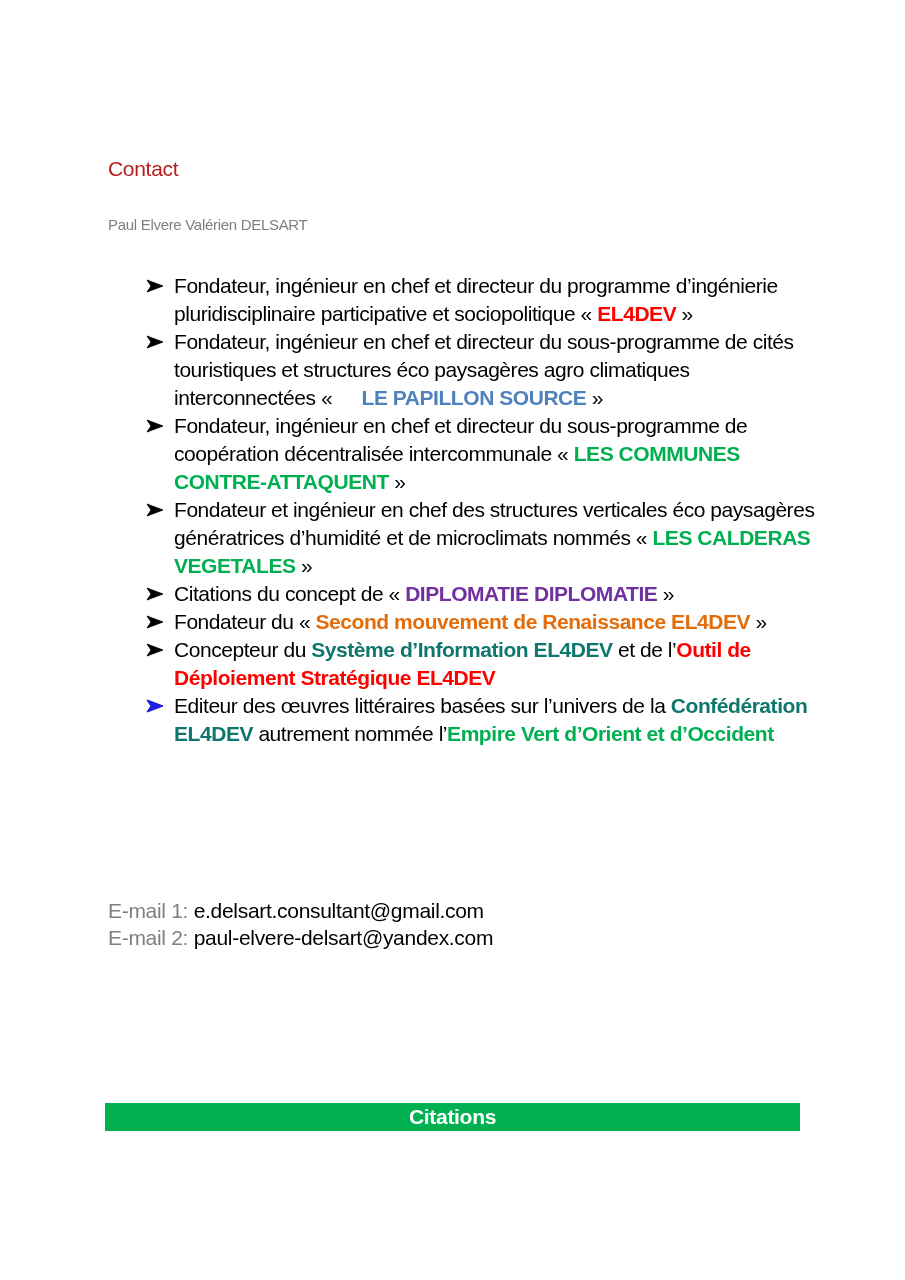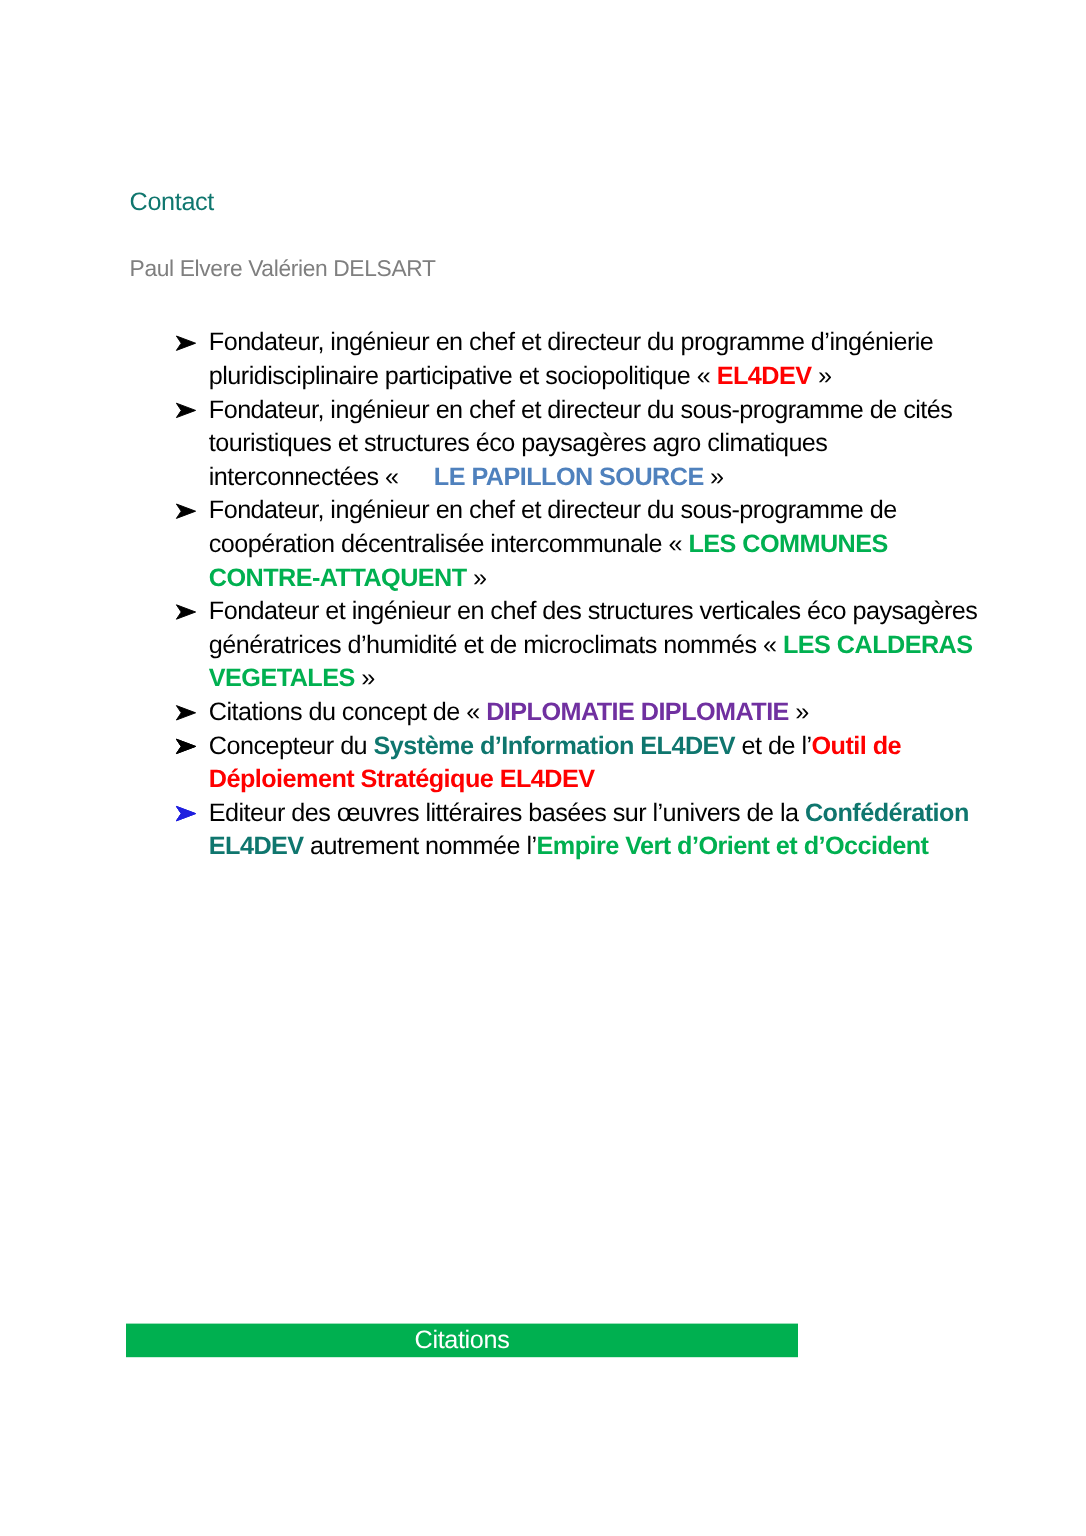--- a/index.html
+++ b/index.html
@@ -19,28 +19,28 @@
       position: absolute;
       left: 0; top: 0;
       width: 905px; height: 1280px;
     }
     .contact-heading {
       position: absolute;
       left: 108px;
       top: 155px;
       font-size: 21px;
       line-height: 28px;
-      color: #0f766e;
+      color: #b91c1c;
       letter-spacing: -0.3px;
     }
     .person-name {
       position: absolute;
       left: 108px;
       top: 211px;
-      font-size: 19px;
+      font-size: 15px;
       line-height: 28px;
       color: #7f7f7f;
       letter-spacing: -0.3px;
     }
     .roles {
       position: absolute;
       left: 134px;
       top: 260px;
       width: 672px;
       margin: 12px;
@@ -79,25 +79,25 @@
       line-height: 27px;
       letter-spacing: -0.3px;
     }
     .email-label { color: #7f7f7f; }
     .email-value { color: #000; }
 
     .citations-bar {
       position: absolute;
       left: 105px;
       top: 1103px;
-      width: 560px;
+      width: 695px;
       height: 28px;
       background: #00b050;
       color: #ffffff;
-      font-weight: normal;
+      font-weight: bold;
       font-size: 21px;
       line-height: 28px;
       text-align: center;
       letter-spacing: -0.3px;
     }
   </style>
 </head>
 <body>
 
 <div class="page">
@@ -135,37 +135,45 @@
           <svg width="18" height="14" viewBox="0 0 18 14">
             <path d="M1 1 L17 7 L1 13 L5 7 Z" fill="#000000" stroke="#000000" stroke-width="0.8" stroke-linejoin="round"></path>
             <path d="M1 1 L17 7 L5 7 Z" fill="#ffffff" opacity="0.0"></path>
           </svg>
         </span><span class="role-text"><span>Citations du concept de « </span><span class="purple">DIPLOMATIE DIPLOMATIE</span><span> »</span></span></li>
     <li class="role"><span class="bullet">
           <svg width="18" height="14" viewBox="0 0 18 14">
             <path d="M1 1 L17 7 L1 13 L5 7 Z" fill="#000000" stroke="#000000" stroke-width="0.8" stroke-linejoin="round"></path>
             <path d="M1 1 L17 7 L5 7 Z" fill="#ffffff" opacity="0.0"></path>
           </svg>
-        </span></li>
+        </span><span class="role-text"><span>Fondateur du « </span><span class="orange">Second mouvement de Renaissance EL4DEV</span><span> »</span></span></li>
     <li class="role"><span class="bullet">
           <svg width="18" height="14" viewBox="0 0 18 14">
             <path d="M1 1 L17 7 L1 13 L5 7 Z" fill="#000000" stroke="#000000" stroke-width="0.8" stroke-linejoin="round"></path>
             <path d="M1 1 L17 7 L5 7 Z" fill="#ffffff" opacity="0.0"></path>
           </svg>
         </span><span class="role-text"><span>Concepteur du </span><span class="black-bold">Système d’Information EL4DEV</span><span> et de l’</span><span class="red">Outil de Déploiement Stratégique EL4DEV</span></span></li>
     <li class="role"><span class="bullet">
           <svg width="18" height="14" viewBox="0 0 18 14">
             <path d="M1 1 L17 7 L1 13 L5 7 Z" fill="#1f1fdf" stroke="#1f1fdf" stroke-width="0.8" stroke-linejoin="round"></path>
             <path d="M1 1 L17 7 L5 7 Z" fill="#ffffff" opacity="0.0"></path>
           </svg>
         </span></li>
     <li class="role"><span class="bullet">
           <svg width="18" height="14" viewBox="0 0 18 14">
             <path d="M1 1 L17 7 L1 13 L5 7 Z" fill="#1f1fdf" stroke="#1f1fdf" stroke-width="0.8" stroke-linejoin="round"></path>
             <path d="M1 1 L17 7 L5 7 Z" fill="#ffffff" opacity="0.0"></path>
           </svg>
         </span><span class="role-text"><span>Editeur des œuvres littéraires basées sur l’univers de la </span><span class="black-bold">Confédération EL4DEV</span><span> autrement nommée l’</span><span class="green">Empire Vert d’Orient et d’Occident</span></span></li>
   </ul>
 
+  <div class="emails">
+    <div>
+      <span class="email-label">E-mail 1: </span><span class="email-value">e.delsart.consultant@gmail.com</span>
+    </div>
+    <div>
+      <span class="email-label">E-mail 2: </span><span class="email-value">paul-elvere-delsart@yandex.com</span>
+    </div>
+  </div>
 
   <div class="citations-bar">Citations</div>
 
 </div>
 
 </body></html>

